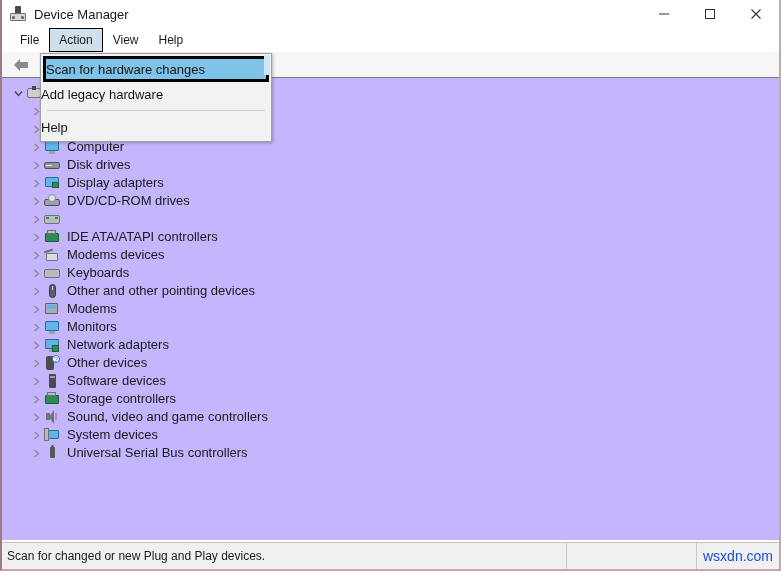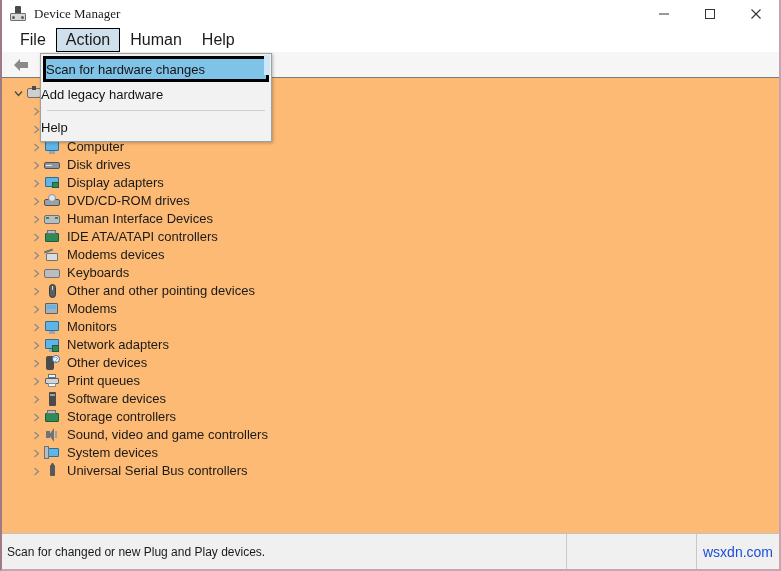--- a/index.html
+++ b/index.html
@@ -19,21 +19,21 @@
     border-right: 2px solid #c9a4ae;
     border-bottom: 2px solid #c9a4ae;
     border-top: 0;
   }
 
   
   #titlebar {
     position: absolute; left: 0; top: 0;
     width: 777px; height: 28px;
     background: #ffffff;
-    display: flex; align-items: center; font-family: Liberation Serif, serif;
+    display: flex; align-items: center;
   }
   #title-icon {
     width: 16px; height: 16px;
     margin-left: 8px; margin-right: 8px;
     position: relative; flex: none;
   }
   #title-icon .dev-body {
     position: absolute; left: 0; bottom: 1px;
     width: 16px; height: 8px;
     background: #d8d8d8; border: 1px solid #6f6f6f;
@@ -71,21 +71,21 @@
   #menubar {
     position: absolute; left: 0; top: 28px;
     width: 777px; height: 24px;
     background: #ffffff;
     display: flex; align-items: stretch;
     padding-left: 8px;
   }
   .menu-item {
     display: flex; align-items: center;
     padding: 0 10px;
-    font-size: 16px; color: #1a1a1a;
+    font-size: 12px; color: #1a1a1a;
     height: 24px;
     white-space: nowrap;
   }
   .menu-item.active {
     background: #cfe0ec;
     border: 1px solid #000000;
     margin: 0;
     padding: 4px 9px;
   }
 
@@ -105,21 +105,21 @@
   .tb-sep {
     width: 1px; height: 18px;
     background: #c8c8c8;
     margin: 0 4px;
   }
 
   
   #treepanel {
     position: absolute; left: 0; top: 78px;
     width: 777px; height: 462px;
-    background: #fdba74;
+    background: #c4b5fd;
     overflow: hidden;
   }
   #tree {
     padding-top: 6px;
   }
   .trow {
     height: 18px;
     display: flex; align-items: center;
     font-size: 13px; color: #1a1a1a;
     white-space: nowrap;
@@ -165,21 +165,21 @@
   .ic-kbd {
     position: absolute; left: 0px; top: 4px;
     width: 16px; height: 9px;
     background: #b9bdc0; border: 1px solid #6d7275;
     border-radius: 2px;
   }
 
   
   #statusbar {
     position: absolute; left: 0; bottom: 0;
-    width: 777px; height: 36px;
+    width: 777px; height: 27px;
     background: #f0f0f0;
     border-top: 1px solid #c2c2c2;
     display: flex; align-items: stretch;
     font-size: 12px; color: #1a1a1a;
   }
   #status-main {
     flex: 0 0 565px;
     display: flex; align-items: center;
     padding-left: 5px;
     border-right: 1px solid #c8c8c8;
@@ -260,21 +260,21 @@
           <line x1="1.5" y1="1.5" x2="10.5" y2="10.5" stroke="#333" stroke-width="1.1"></line>
           <line x1="10.5" y1="1.5" x2="1.5" y2="10.5" stroke="#333" stroke-width="1.1"></line>
         </svg>
       </div>
     </div>
   </div>
 
   <div id="menubar">
     <div class="menu-item">File</div>
     <div class="menu-item active">Action</div>
-    <div class="menu-item">Human</div>
+    <div class="menu-item">View</div>
     <div class="menu-item">Help</div>
   </div>
 
   <div id="toolbar">
     <div class="tb-btn">
       <svg width="18" height="14" viewBox="0 0 18 14">
         <path d="M8 1 L2 7 L8 13 L8 10 L16 10 L16 4 L8 4 Z" fill="#8a8a8a"></path>
       </svg>
     </div>
     <div class="tb-btn">
@@ -382,21 +382,20 @@
             <div class="chev">
               <svg width="9" height="9" viewBox="0 0 9 9">
                 <path d="M2.5 1 L6.5 4.5 L2.5 8" fill="none" stroke="#8a8a8a" stroke-width="1.3"></path>
               </svg>
             </div>
             <div class="ticon">
               <div class="ic-kbd"></div>
               <div style="position:absolute;left:2px;top:6px;width:3px;height:2px;background:#2e8b57"></div>
               <div style="position:absolute;left:11px;top:6px;width:3px;height:2px;background:#2e8b57"></div>
             </div>
-            <div class="tlabel">Human Interface Devices</div>
           </div>
           <div class="trow child-row">
             <div class="chev">
               <svg width="9" height="9" viewBox="0 0 9 9">
                 <path d="M2.5 1 L6.5 4.5 L2.5 8" fill="none" stroke="#8a8a8a" stroke-width="1.3"></path>
               </svg>
             </div>
             <div class="ticon">
               <div class="ic-green"></div>
               <div style="position:absolute;left:3px;top:1px;width:9px;height:4px;background:#b9bdc0;border:1px solid #6d7275"></div>
@@ -479,33 +478,20 @@
             <div class="chev">
               <svg width="9" height="9" viewBox="0 0 9 9">
                 <path d="M2.5 1 L6.5 4.5 L2.5 8" fill="none" stroke="#8a8a8a" stroke-width="1.3"></path>
               </svg>
             </div>
             <div class="ticon">
               <div style="position:absolute;left:2px;top:1px;width:8px;height:14px;background:#4b4b4b;border-radius:2px"></div>
               <div style="position:absolute;left:8px;top:0px;width:8px;height:8px;background:#fff;border:1px solid #2f6fb0;border-radius:50%;color:#2f6fb0;font-size:7px;text-align:center;line-height:7px">?</div>
             </div>
             <div class="tlabel">Other devices</div>
-          </div>
-          <div class="trow child-row">
-            <div class="chev">
-              <svg width="9" height="9" viewBox="0 0 9 9">
-                <path d="M2.5 1 L6.5 4.5 L2.5 8" fill="none" stroke="#8a8a8a" stroke-width="1.3"></path>
-              </svg>
-            </div>
-            <div class="ticon">
-              <div style="position:absolute;left:1px;top:5px;width:14px;height:6px;background:#cfd5d9;border:1px solid #5a6165;border-radius:1px"></div>
-              <div style="position:absolute;left:4px;top:1px;width:8px;height:4px;background:#f2f2f2;border:1px solid #6d7275"></div>
-              <div style="position:absolute;left:4px;top:10px;width:8px;height:4px;background:#f7f7f7;border:1px solid #8a9197"></div>
-            </div>
-            <div class="tlabel">Print queues</div>
           </div>
           <div class="trow child-row">
             <div class="chev">
               <svg width="9" height="9" viewBox="0 0 9 9">
                 <path d="M2.5 1 L6.5 4.5 L2.5 8" fill="none" stroke="#8a8a8a" stroke-width="1.3"></path>
               </svg>
             </div>
             <div class="ticon">
               <div style="position:absolute;left:5px;top:1px;width:7px;height:14px;background:#4b4b4b;border-radius:1px"></div>
               <div style="position:absolute;left:6px;top:3px;width:5px;height:2px;background:#9aa0a4"></div>

